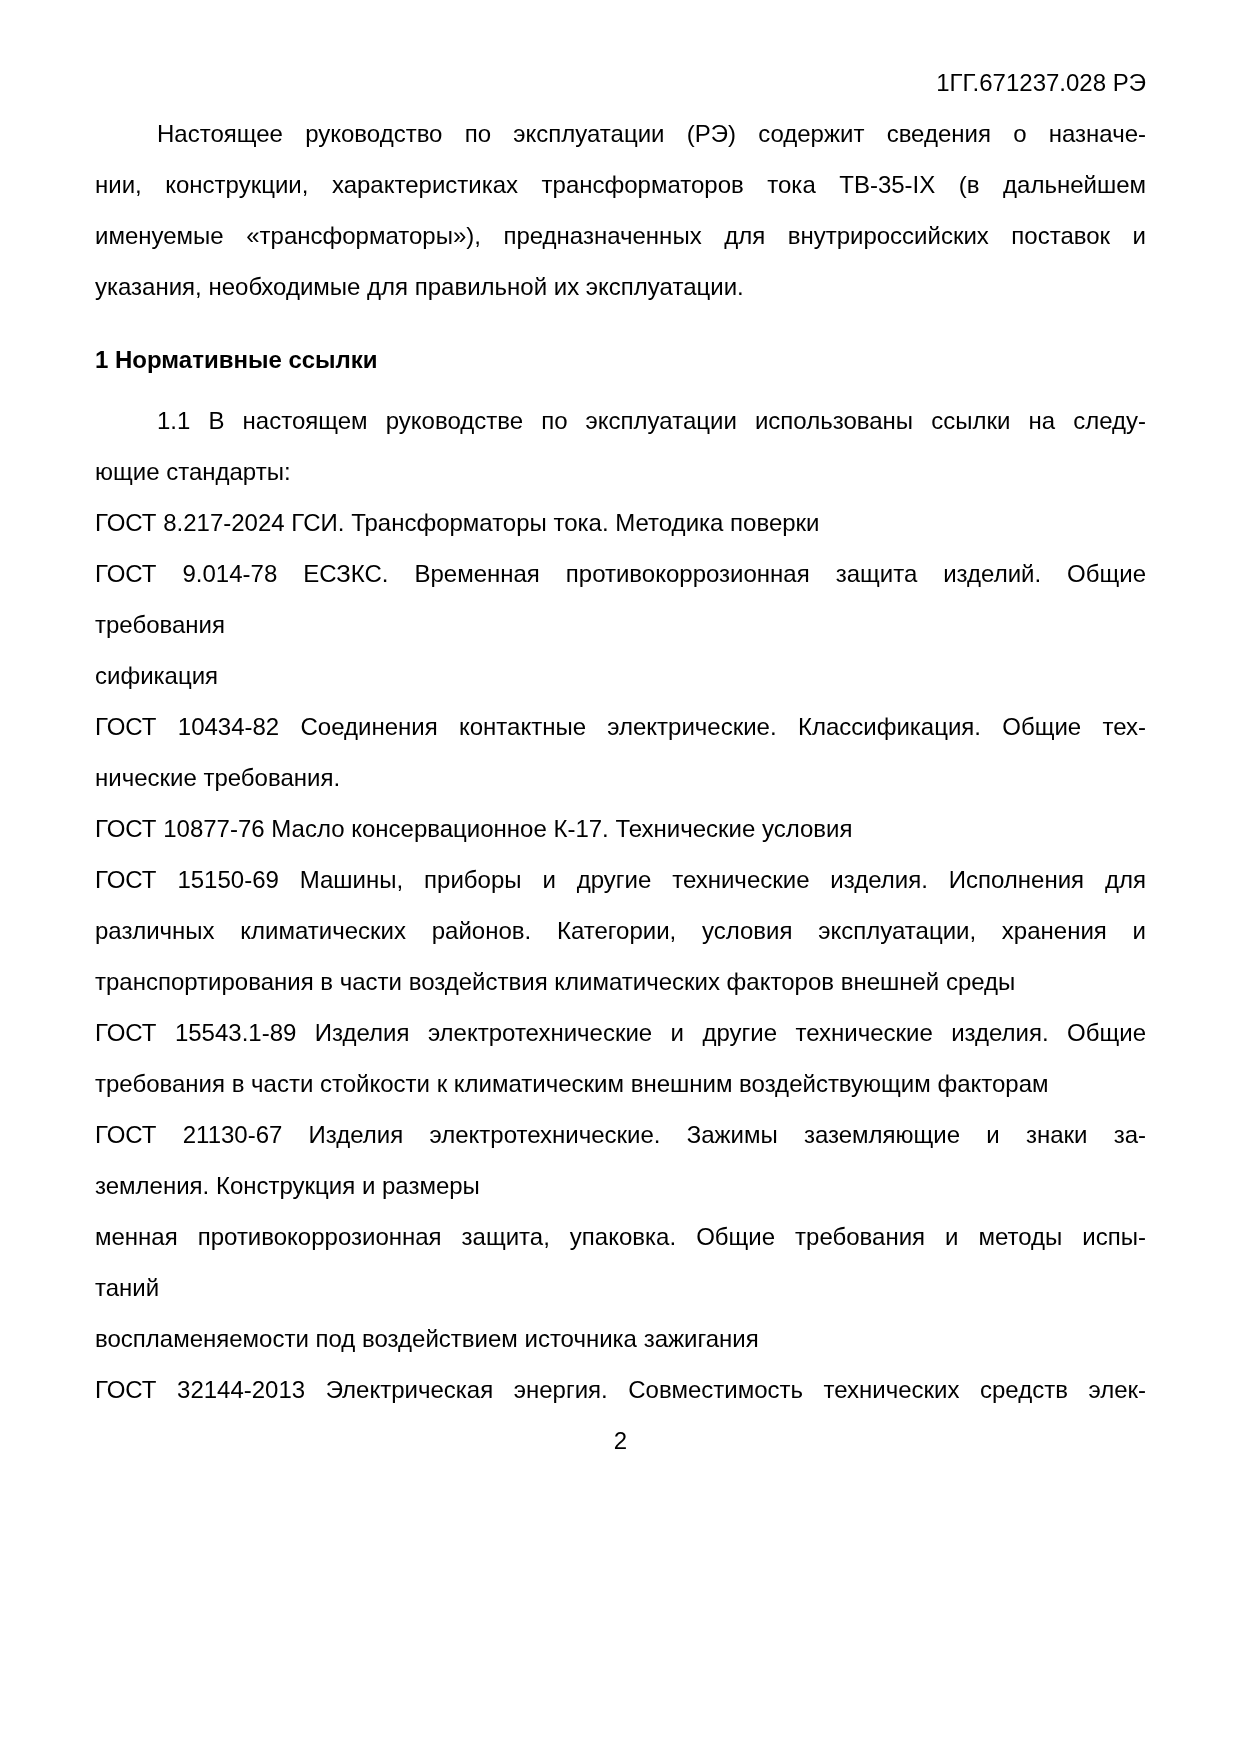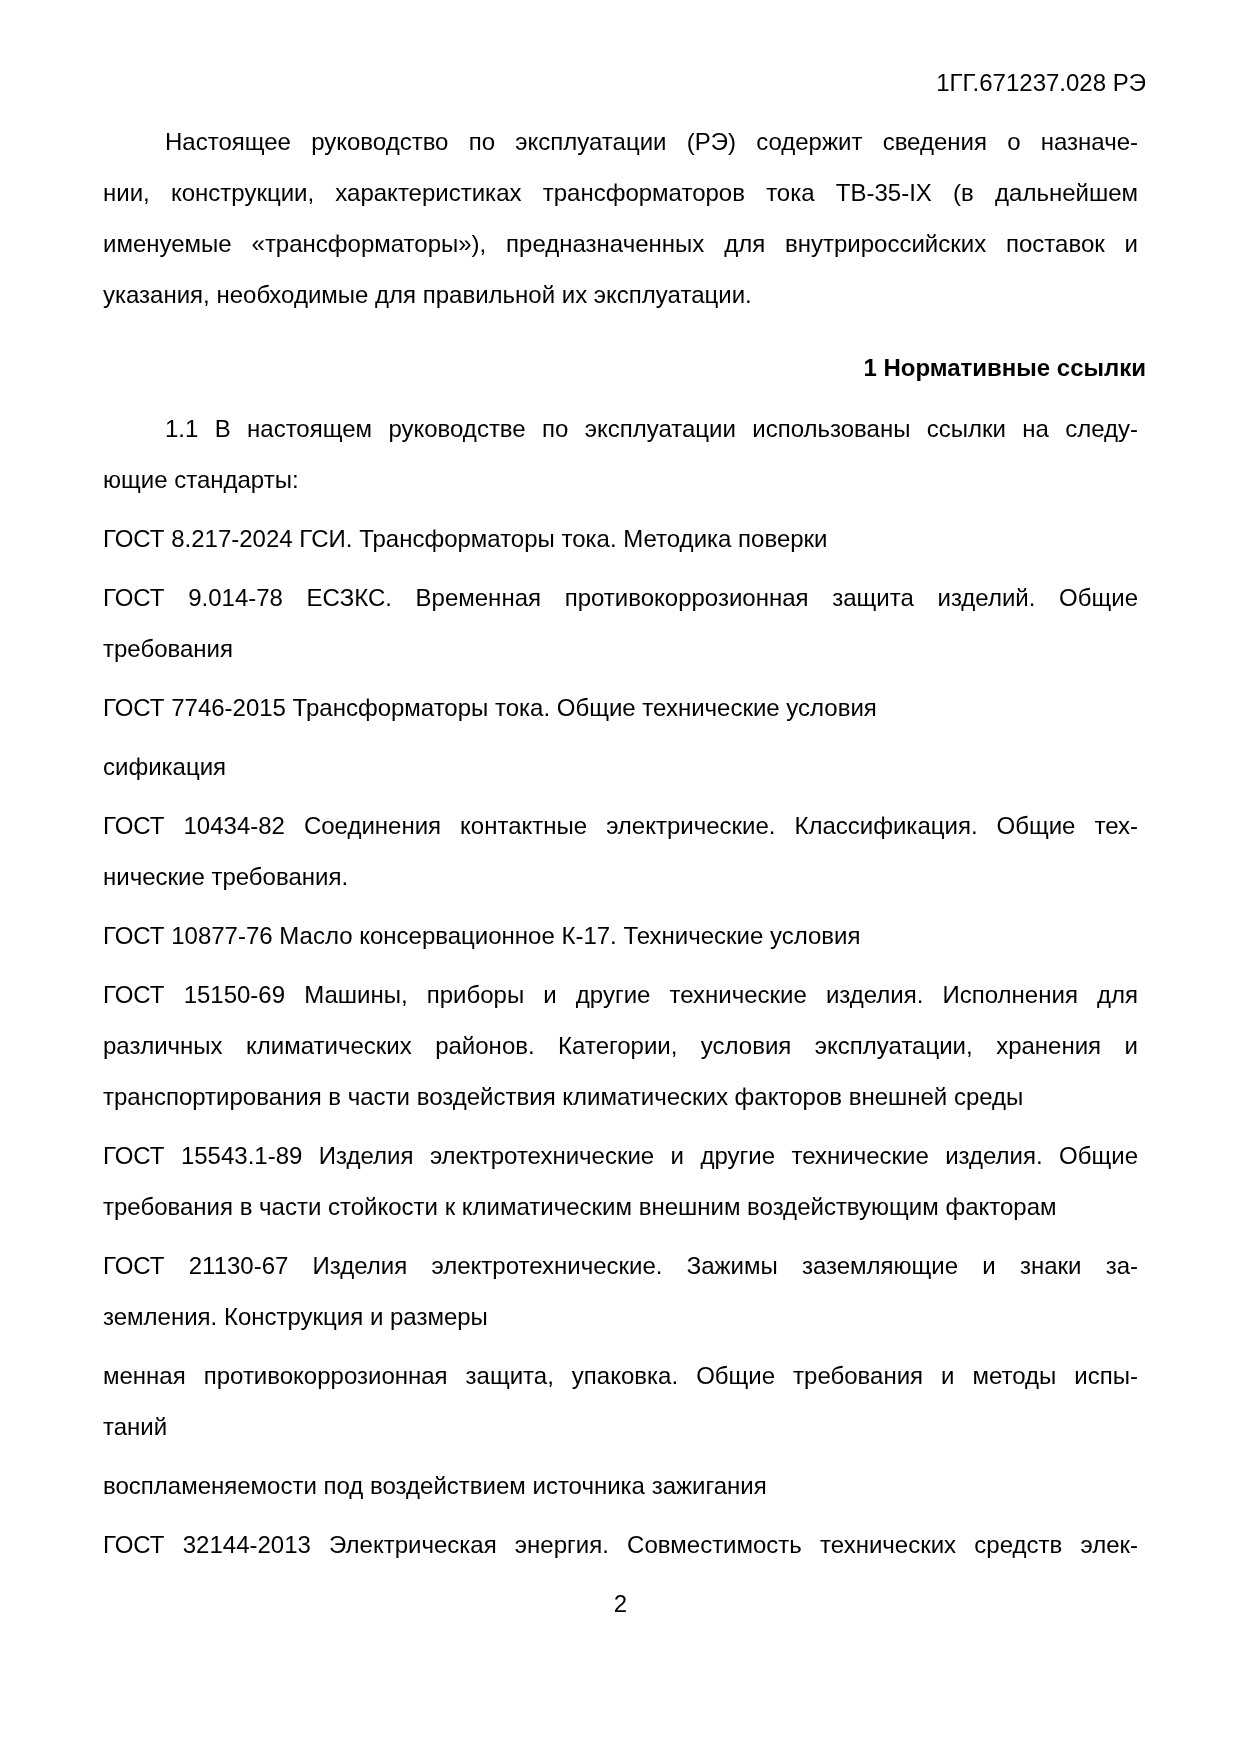--- a/index.html
+++ b/index.html
@@ -17,24 +17,24 @@
     font-family: Liberation Sans, sans-serif;
     font-size: 24px;
     line-height: 51px;
     padding: 57px 95px 0 95px;
     overflow: hidden;
   }
   .doc-code {
     text-align: right;
     white-space: nowrap;
   }
-  .block { margin: 8px; }
+  .block { margin: 0; }
   .heading {
     font-weight: bold;
-    text-align: right;
+    text-align: left;
     margin-top: 22px;
     margin-bottom: 10px;
   }
   .line {
     text-align: justify;
     text-align-last: justify;
   }
   .line.last {
     text-align-last: left;
   }
@@ -64,23 +64,20 @@
         <div class="line last">ющие стандарты:</div>
       </div>
       <div class="block reference">
         <div class="line last">ГОСТ 8.217-2024 ГСИ. Трансформаторы тока. Методика поверки</div>
       </div>
       <div class="block reference">
         <div class="line">ГОСТ 9.014-78 ЕСЗКС. Временная противокоррозионная защита изделий. Общие</div>
         <div class="line last">требования</div>
       </div>
       <div class="block reference">
-        <div class="line last">ГОСТ 7746-2015 Трансформаторы тока. Общие технические условия</div>
-      </div>
-      <div class="block reference">
         <div class="line last">сификация</div>
       </div>
       <div class="block reference">
         <div class="line">ГОСТ 10434-82 Соединения контактные электрические. Классификация. Общие тех-</div>
         <div class="line last">нические требования.</div>
       </div>
       <div class="block reference">
         <div class="line last">ГОСТ 10877-76 Масло консервационное К-17. Технические условия</div>
       </div>
       <div class="block reference">

